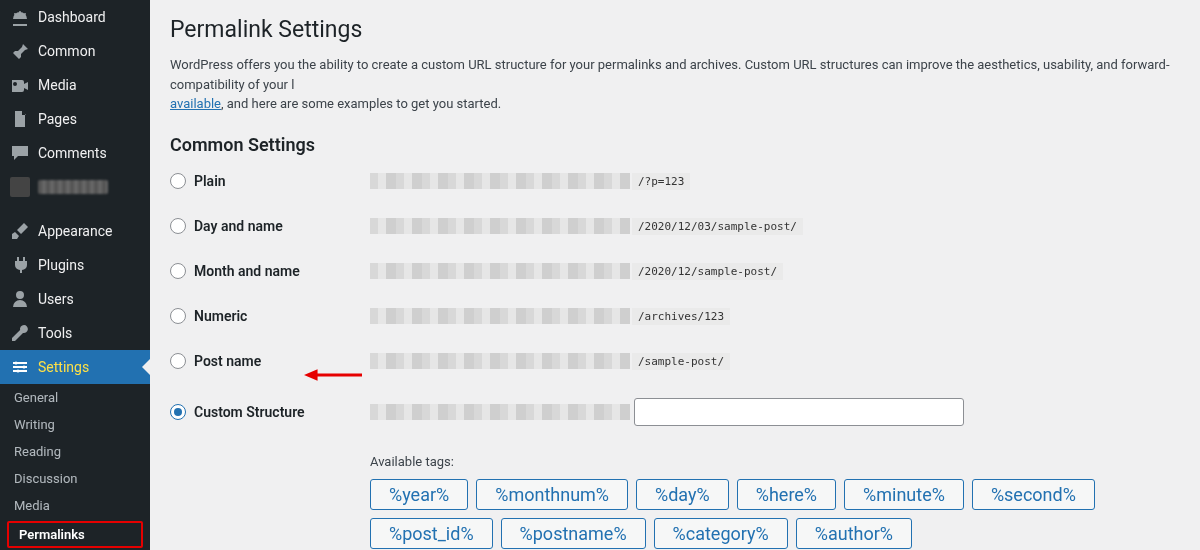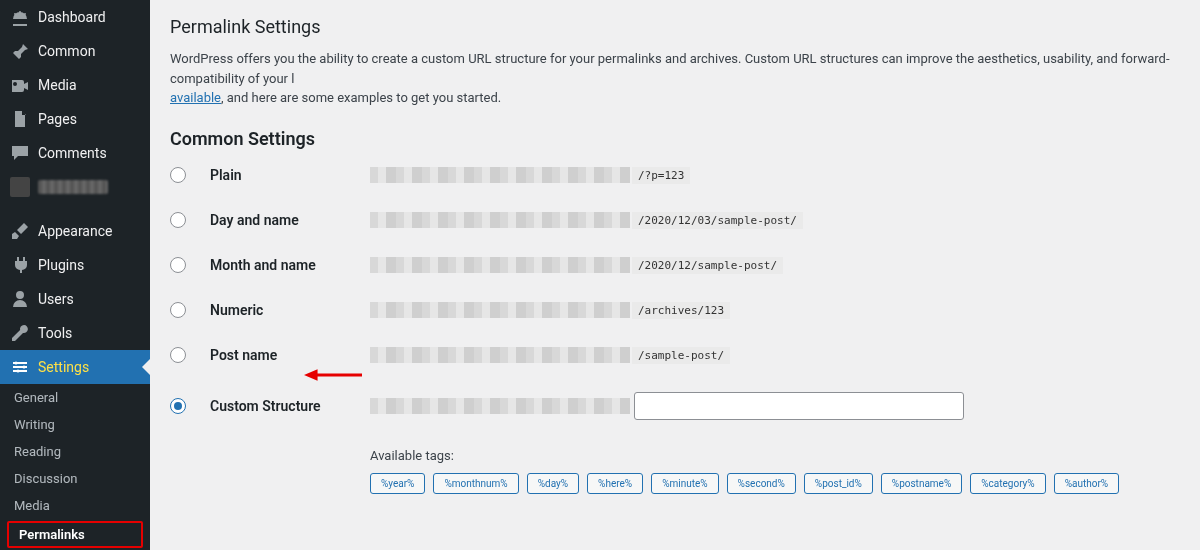--- a/index.html
+++ b/index.html
@@ -18,39 +18,39 @@
   .menu-sep { height: 10px; }
   .submenu { background: #1d2327; }
   .sub-item { display:block; padding: 6px 10px 6px 14px; font-size: 13px; color: rgba(240,246,252,.7); cursor:pointer; }
   .sub-item.current { color:#fff; font-weight:600; border:2px solid #e60000; border-radius:2px; margin:2px 7px; padding:4px 6px 4px 10px; }
   .user-row { display:flex; align-items:center; padding:7px 10px; gap:8px; }
   .avatar { width:20px; height:20px; background:#444; border-radius:2px; }
   .user-blur { width:70px; height:14px; background: repeating-linear-gradient(90deg,#555 0 4px,#666 4px 8px); filter: blur(1px); border-radius:2px; }
 
   
   .main { flex:1; padding: 10px 20px 20px 20px; overflow:hidden; position:relative; }
-  h1 { font-size: 18px; font-weight: 400; color:#1d2327; margin: 6px 0 12px 0; }
+  h1 { font-size: 23px; font-weight: 400; color:#1d2327; margin: 6px 0 12px 0; }
   .desc { font-size: 13px; color:#3c434a; line-height: 1.5; margin-bottom: 16px; margin-top: 8px; }
   .desc a { color:#2271b1; text-decoration: underline; }
   h2 { font-size: 18px; font-weight:600; color:#1d2327; margin: 20px 0 18px 0; }
 
   .row { display:flex; align-items:center; margin-bottom: 28px; }
-  .radio-cell { width: 200px; display:flex; align-items:center; gap:24px; }
+  .radio-cell { width: 200px; display:flex; align-items:center; gap:8px; }
   .radio { width:16px; height:16px; border:1.5px solid #8c8f94; border-radius:50%; display:inline-flex; align-items:center; justify-content:center; background:#fff; flex-shrink:0; }
   .radio.checked { border-color:#2271b1; }
   .radio.checked::after { content:""; width:8px; height:8px; border-radius:50%; background:#2271b1; }
   .radio-label { font-size:14px; font-weight:600; color:#1d2327; }
   .sample { display:flex; align-items:center; }
   .blur-seg { height:16px; background: repeating-linear-gradient(90deg,#d8d8d8 0 8px,#e6e6e6 8px 16px,#cfcfcf 16px 26px); filter: blur(0.4px); margin-right:2px; }
   .path { font-family: Consolas, Menlo, monospace; font-size:11px; background:#eaeaea; padding:2px 6px; color:#333; }
   .custom-input { width:330px; height:28px; border:1px solid #8c8f94; border-radius:3px; background:#fff; margin-left:2px; padding:0 6px; font-family: Consolas, monospace; font-size:13px; }
 
   .available { font-size:13px; color:#3c434a; margin:0 0 10px 0; margin-left:200px; }
   .tags { display:flex; gap:8px; margin-left:200px; flex-wrap:wrap; }
-  .tag { border:1px solid #2271b1; color:#2271b1; background:#f6f7f7; padding:4px 10px; font-size:10px; border-radius:3px; cursor:pointer; }
+  .tag { border:1px solid #2271b1; color:#2271b1; background:#f6f7f7; padding:4px 18px; font-size:18px; border-radius:3px; cursor:pointer; }
 
   
   .arrow { position:absolute; left:154px; top:367px; width:58px; height:16px; pointer-events:none; }
   .arrow svg { width:100%; height:100%; }
 </style>
 </head>
 <body>
 
 <div class="wrap">
   <div class="sidebar">

